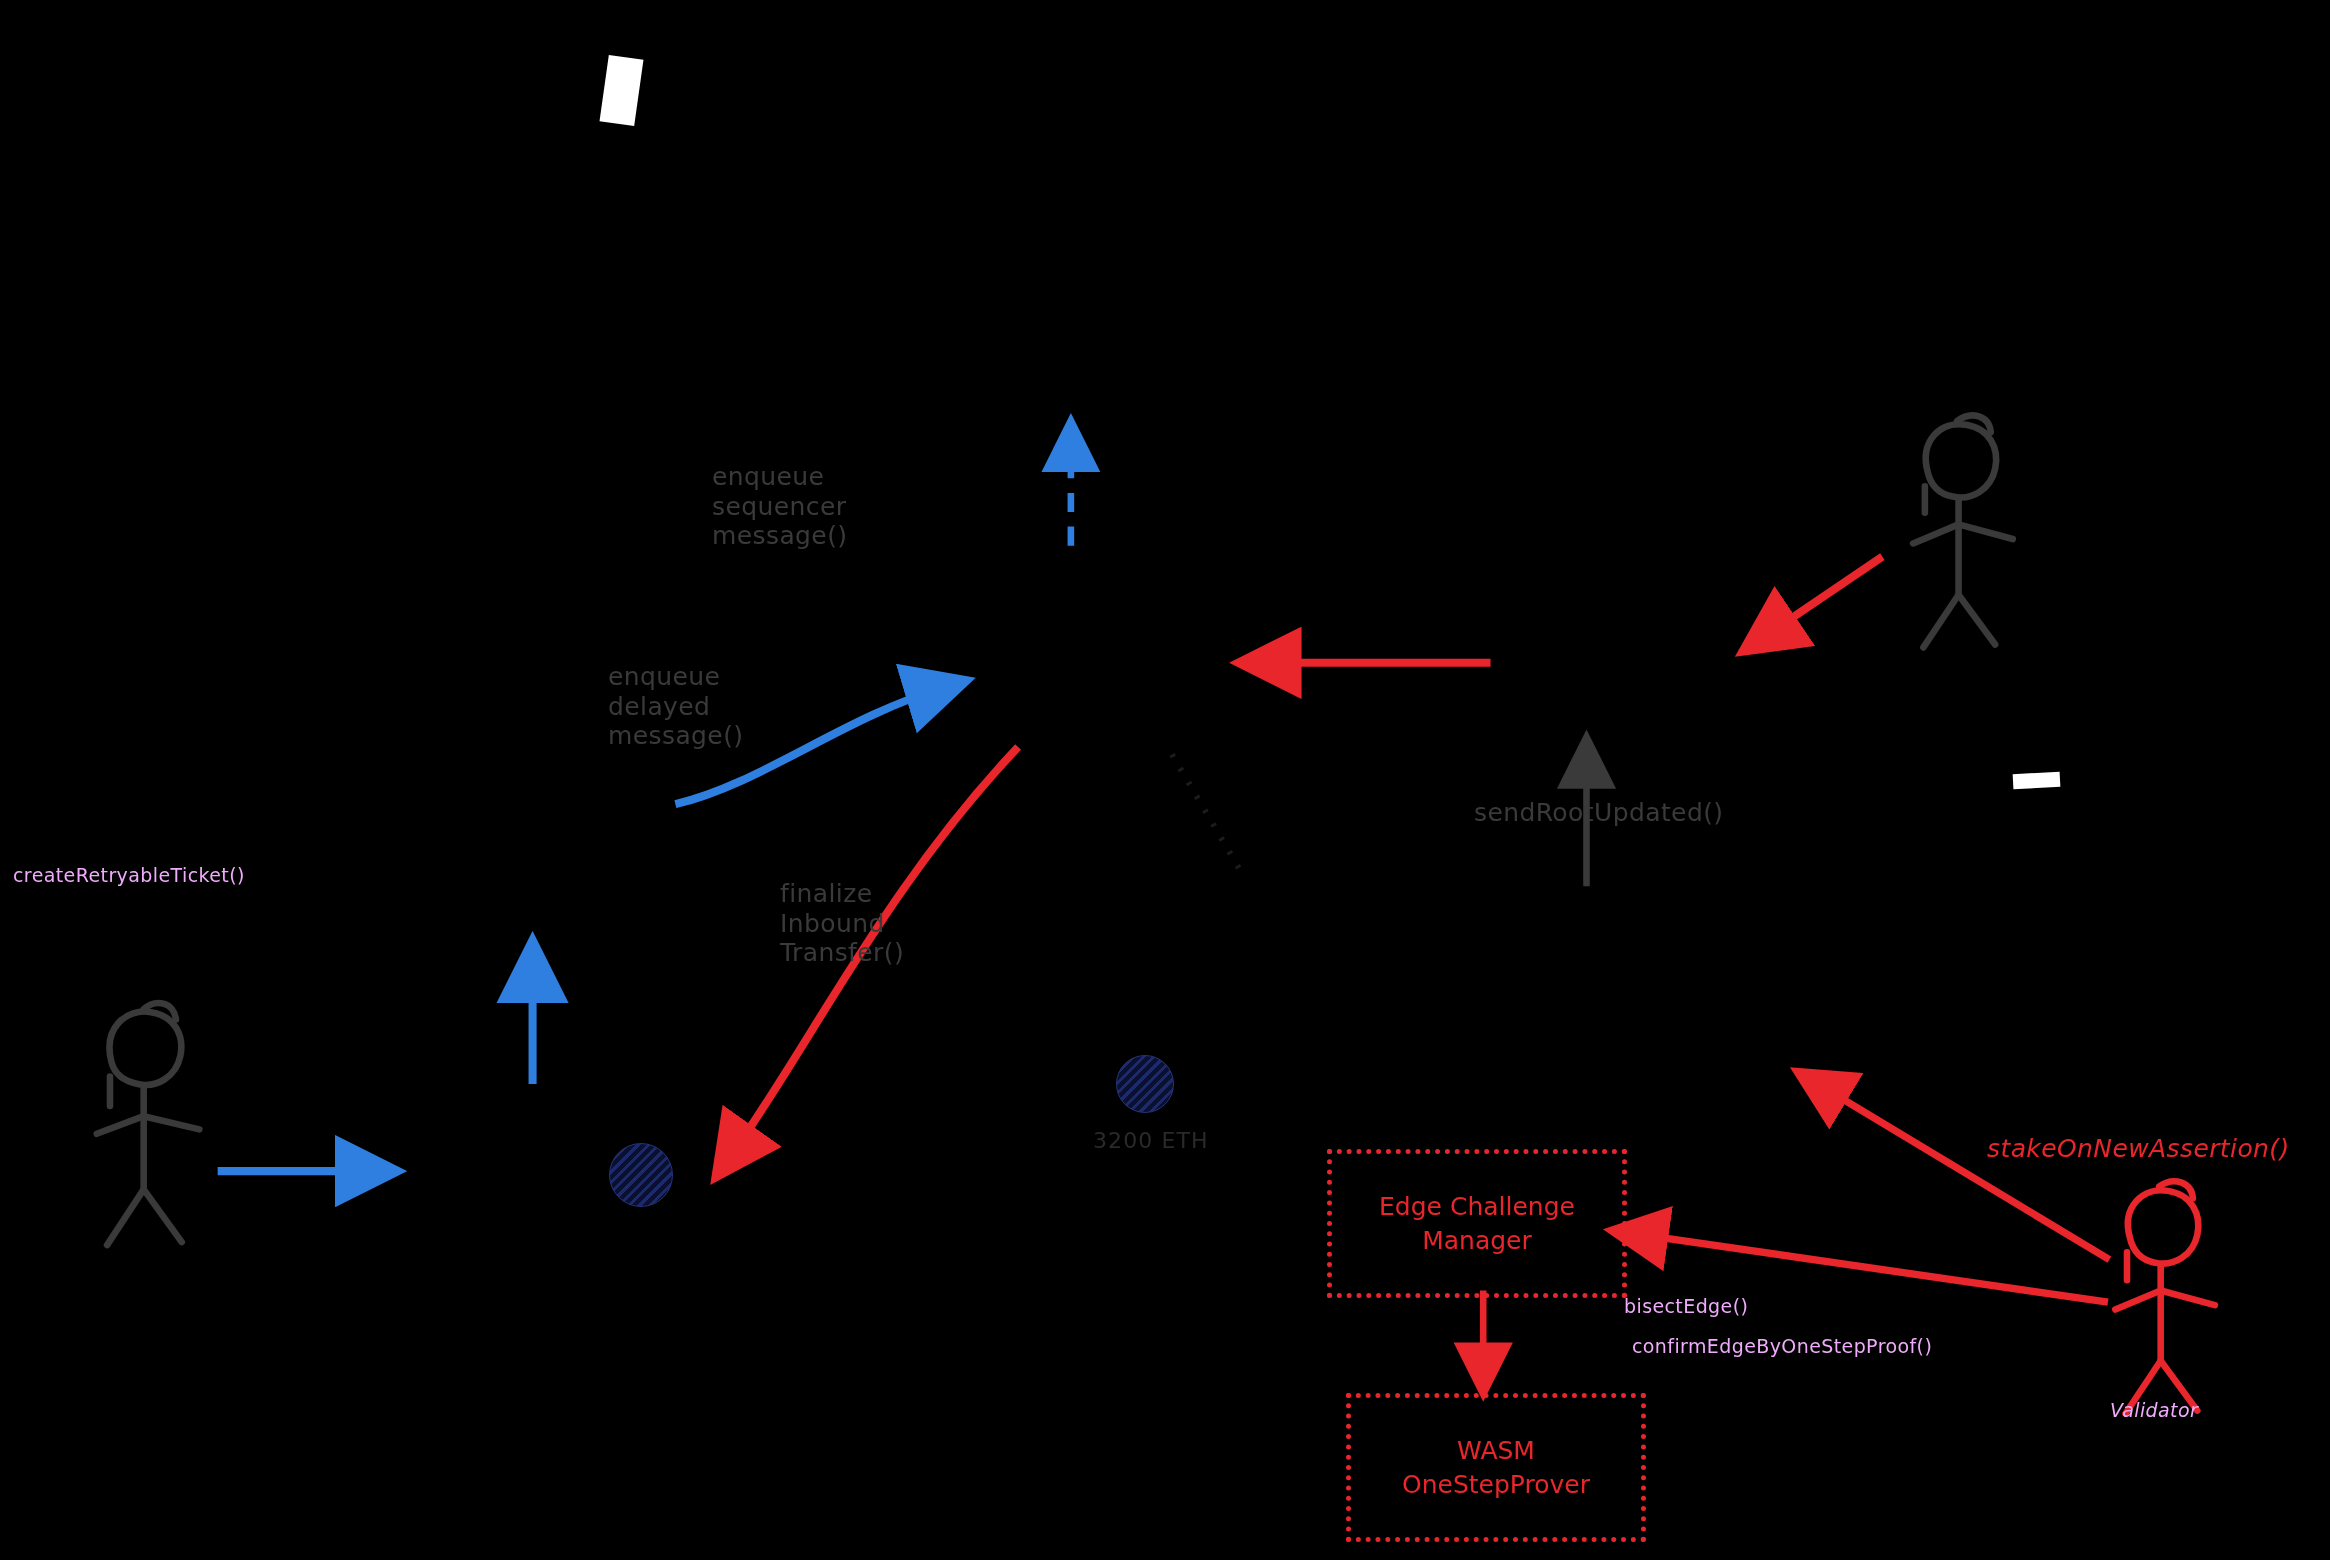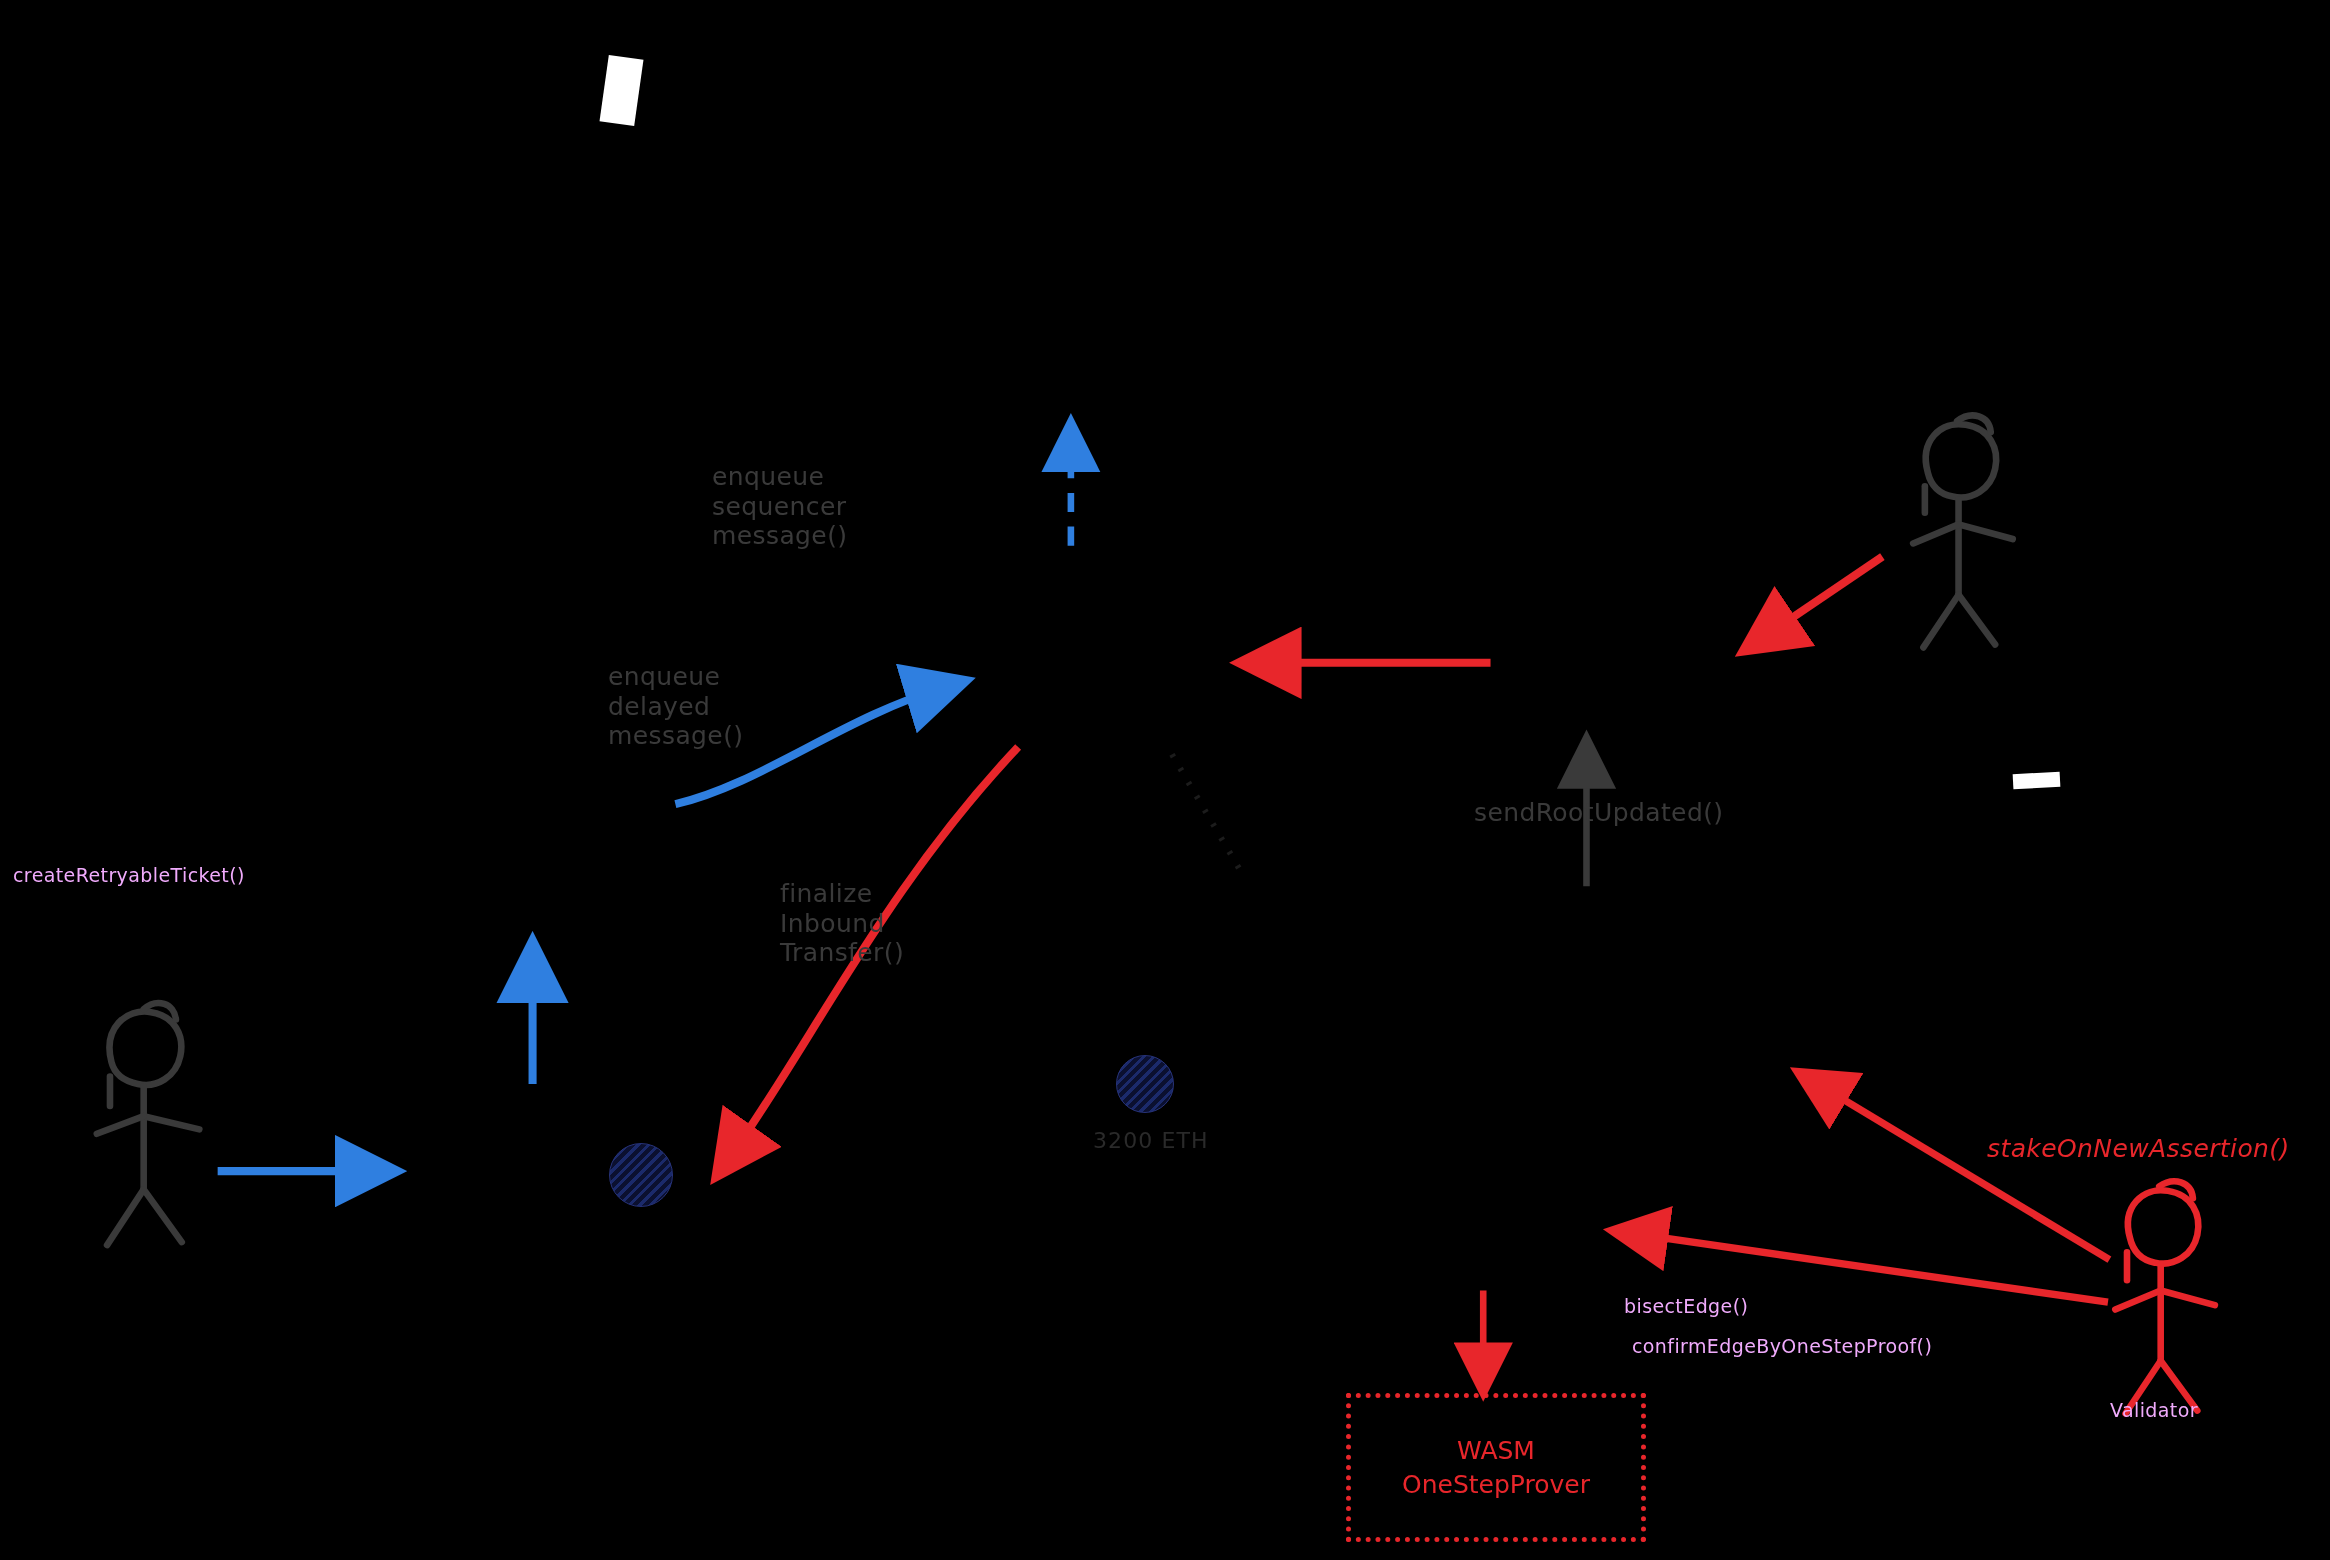--- a/index.html
+++ b/index.html
@@ -212,20 +212,22 @@
   <div class="label lbl-red" style="left:13px; top:864px;">createRetryableTicket()</div>
 
   <div class="label lbl-red-italic" style="left:1987px; top:1134px;">stakeOnNewAssertion()</div>
 
   <div class="label lbl-red" style="left:1624px; top:1295px;">bisectEdge()</div>
 
   <div class="label lbl-red" style="left:1632px; top:1335px;">confirmEdgeByOneStepProof()</div>
 
   <div class="label lbl-eth" style="left:1093px; top:1128px;">3200 ETH</div>
 
-  <div class="label lbl-red" style="left:2110px; top:1399px;">Validator</div>
-
+  <div class="label lbl-red" style="left:2110px; top:1399px;font-style:italic;">Validator</div>
+
+  <div class="box" style="left:1327px; top:1149px; width:290px; height:139px;">Edge Challenge
+Manager</div>
 
   <div class="box" style="left:1346px; top:1393px; width:290px; height:139px;">WASM
 OneStepProver</div>
 
 </div>
 
 
 </body></html>

